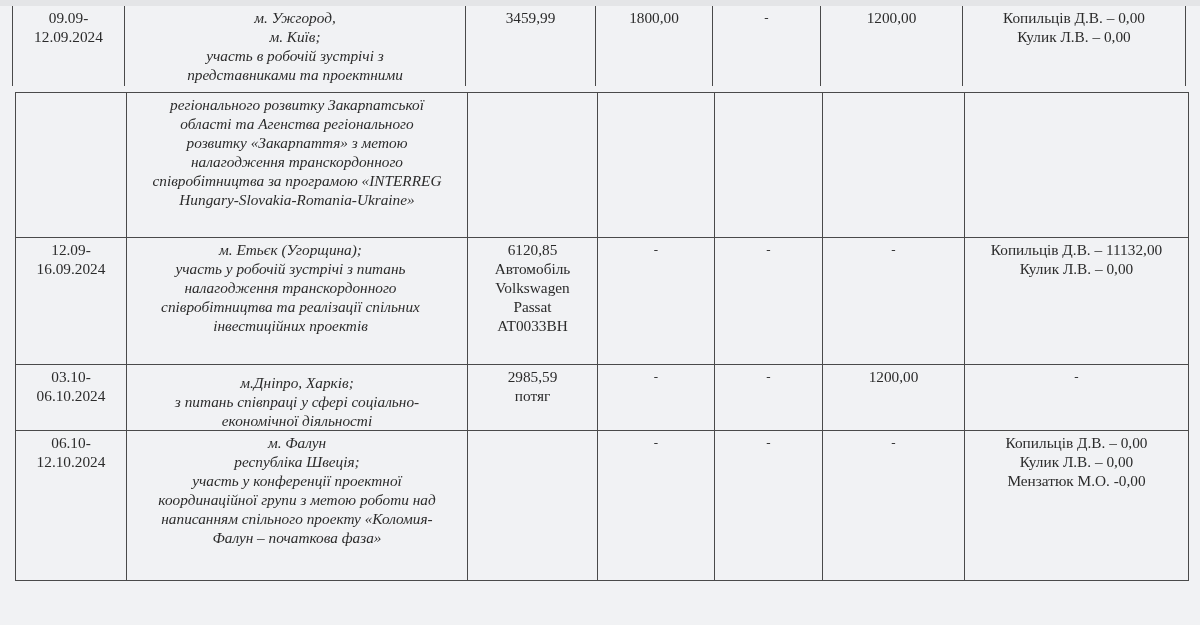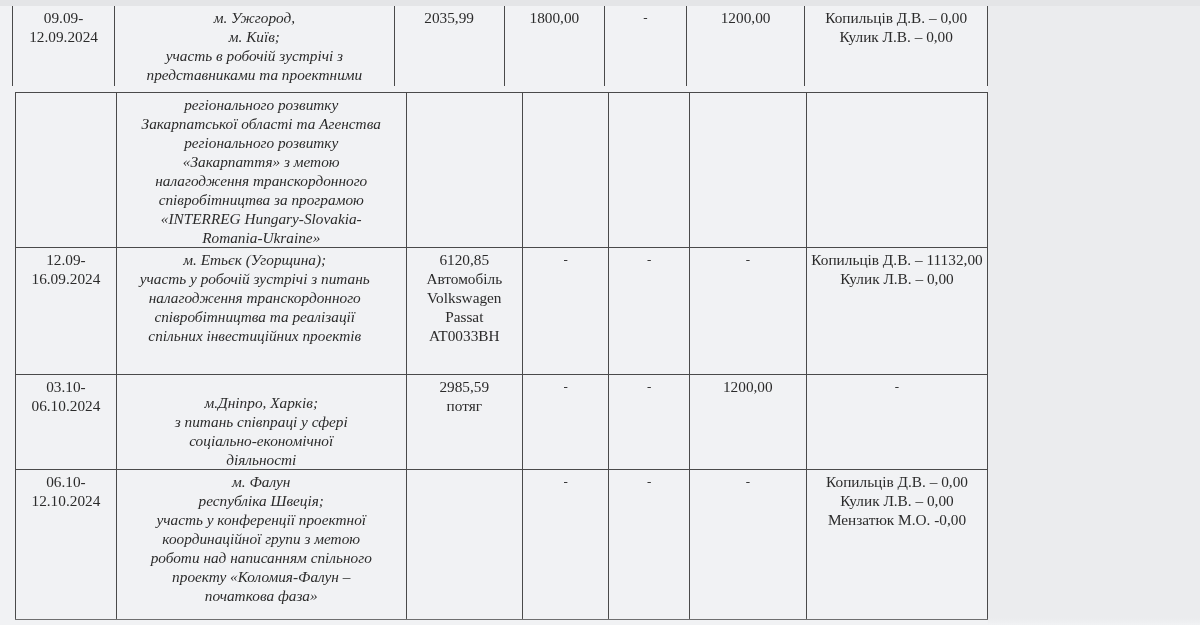--- a/index.html
+++ b/index.html
@@ -4,21 +4,21 @@
   <style>
     html, body { margin:0; padding:0; }
     body {
       width:1200px; height:625px; overflow:hidden;
       background:#ebecee;
       font-family:"Liberation Serif", "DejaVu Serif", serif;
       color:#2b2b2b;
       position:relative;
     }
     .page {
-      position:absolute; left:0; top:0; width:988px; height:625px;
+      position:absolute; left:0; top:0; width:1200px; height:625px;
       background:#f1f2f4;
     }
     .topstrip {
       position:absolute; left:0; top:0; width:1200px; height:6px;
       background:#e4e5e7;
     }
     table.doc {
       position:absolute; border-collapse:collapse; table-layout:fixed;
       font-size:15.3px; line-height:19px;
     }
@@ -56,21 +56,21 @@
         <col style="width:223px">
     </colgroup>
     <tbody>
         <tr style="height:80px">
       <td>09.09-
 12.09.2024</td>
       <td class="desc">м. Ужгород,
 м. Київ;
 участь в робочій зустрічі з
 представниками та проектними</td>
-      <td>2035,99</td>
+      <td>3459,99</td>
       <td>1800,00</td>
       <td class="dash">-</td>
       <td>1200,00</td>
       <td class="names">Копильців Д.В. – 0,00
 Кулик Л.В. – 0,00</td>
     </tr>
   </tbody>
     </table>
 
   <table class="doc" id="main">
@@ -105,21 +105,21 @@
 AT0033BH</td>
       <td class="dash">-</td>
       <td class="dash">-</td>
       <td class="dash">-</td>
       <td class="names">Копильців Д.В. – 11132,00
 Кулик Л.В. – 0,00</td>
     </tr>
     <tr style="height:60px">
       <td>03.10-
 06.10.2024</td>
-      <td class="desc" style="padding:18px 40px 0 40px">м.Дніпро, Харків;
+      <td class="desc" style="padding:8px 40px 0 40px">м.Дніпро, Харків;
 з питань співпраці у сфері соціально-економічної діяльності</td>
       <td>2985,59
 потяг</td>
       <td class="dash">-</td>
       <td class="dash">-</td>
       <td>1200,00</td>
       <td class="dash">-</td>
     </tr>
     <tr style="height:150px">
       <td>06.10-

